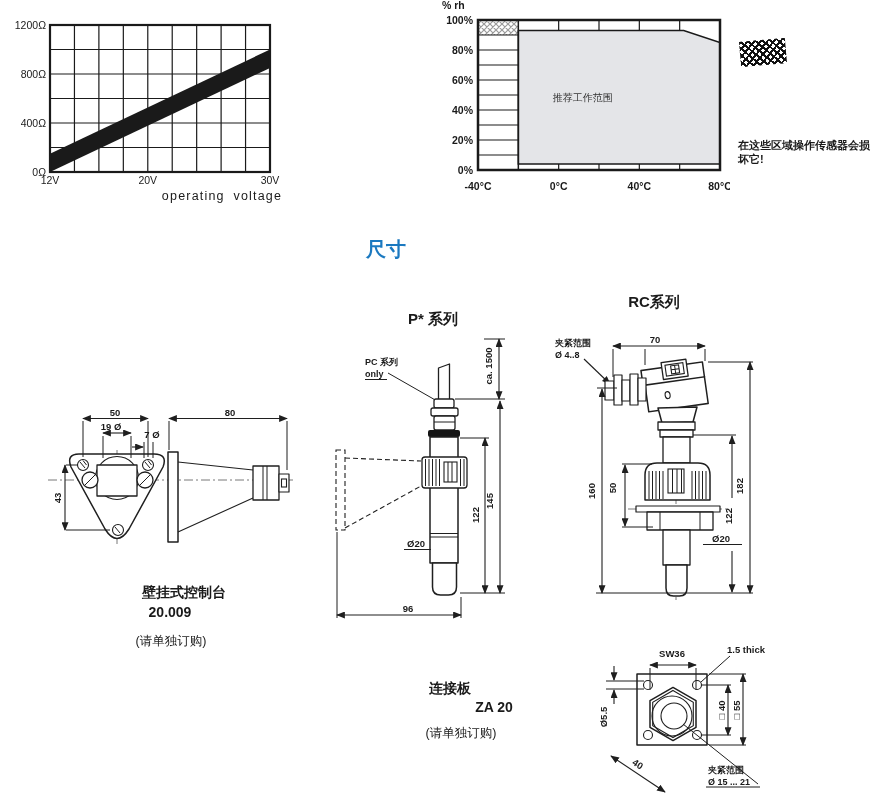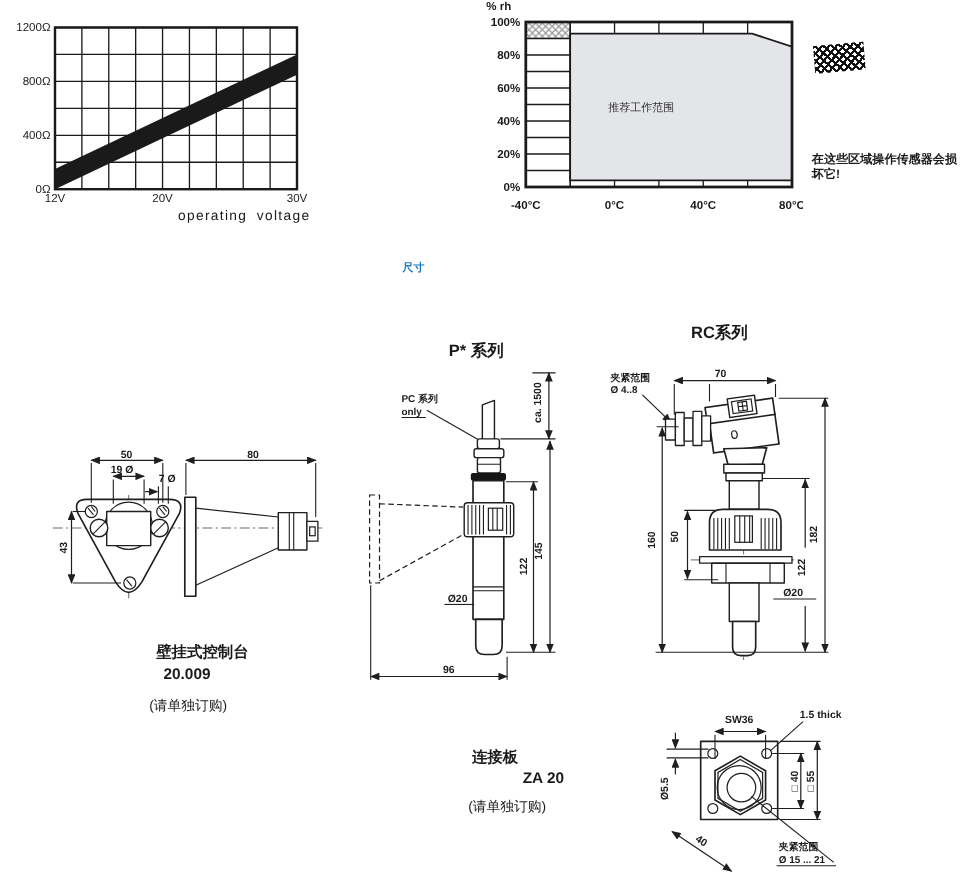--- a/index.html
+++ b/index.html
@@ -1,19 +1,19 @@
 <!DOCTYPE html>
 <html><head>
 <meta charset="utf-8">
 <style>
   html,body{margin:0;padding:0;background:#ffffff;}
   #page{position:relative;width:874px;height:809px;background:#fff;overflow:hidden;
         font-family:"Liberation Sans","DejaVu Sans",sans-serif;color:#1a1a1a;}
   .abs{position:absolute;}
-  #section-title{left:366px;top:236px;font-size:10px;font-weight:bold;}
+  #section-title{left:366px;top:236px;font-size:20px;font-weight:bold;}
   #warn-swatch{left:740px;top:40px;width:46px;height:25px;transform:rotate(-5deg);
     background-image:
       repeating-linear-gradient(45deg,rgba(17,17,17,0) 0 3px,#111 3px 5px),
       repeating-linear-gradient(-45deg,rgba(17,17,17,0) 0 3px,#111 3px 5px);}
   #warn-text{left:738px;top:98px;width:136px;font-size:11px;font-weight:bold;line-height:1.3;margin-top:40px;}
   svg text{fill:#1a1a1a;}
   .dt{font-size:9.5px;font-weight:bold;}
   .sb{font-size:9px;font-weight:bold;}
   .tt{font-size:15px;font-weight:bold;}
   .bt{font-size:14px;font-weight:bold;}

